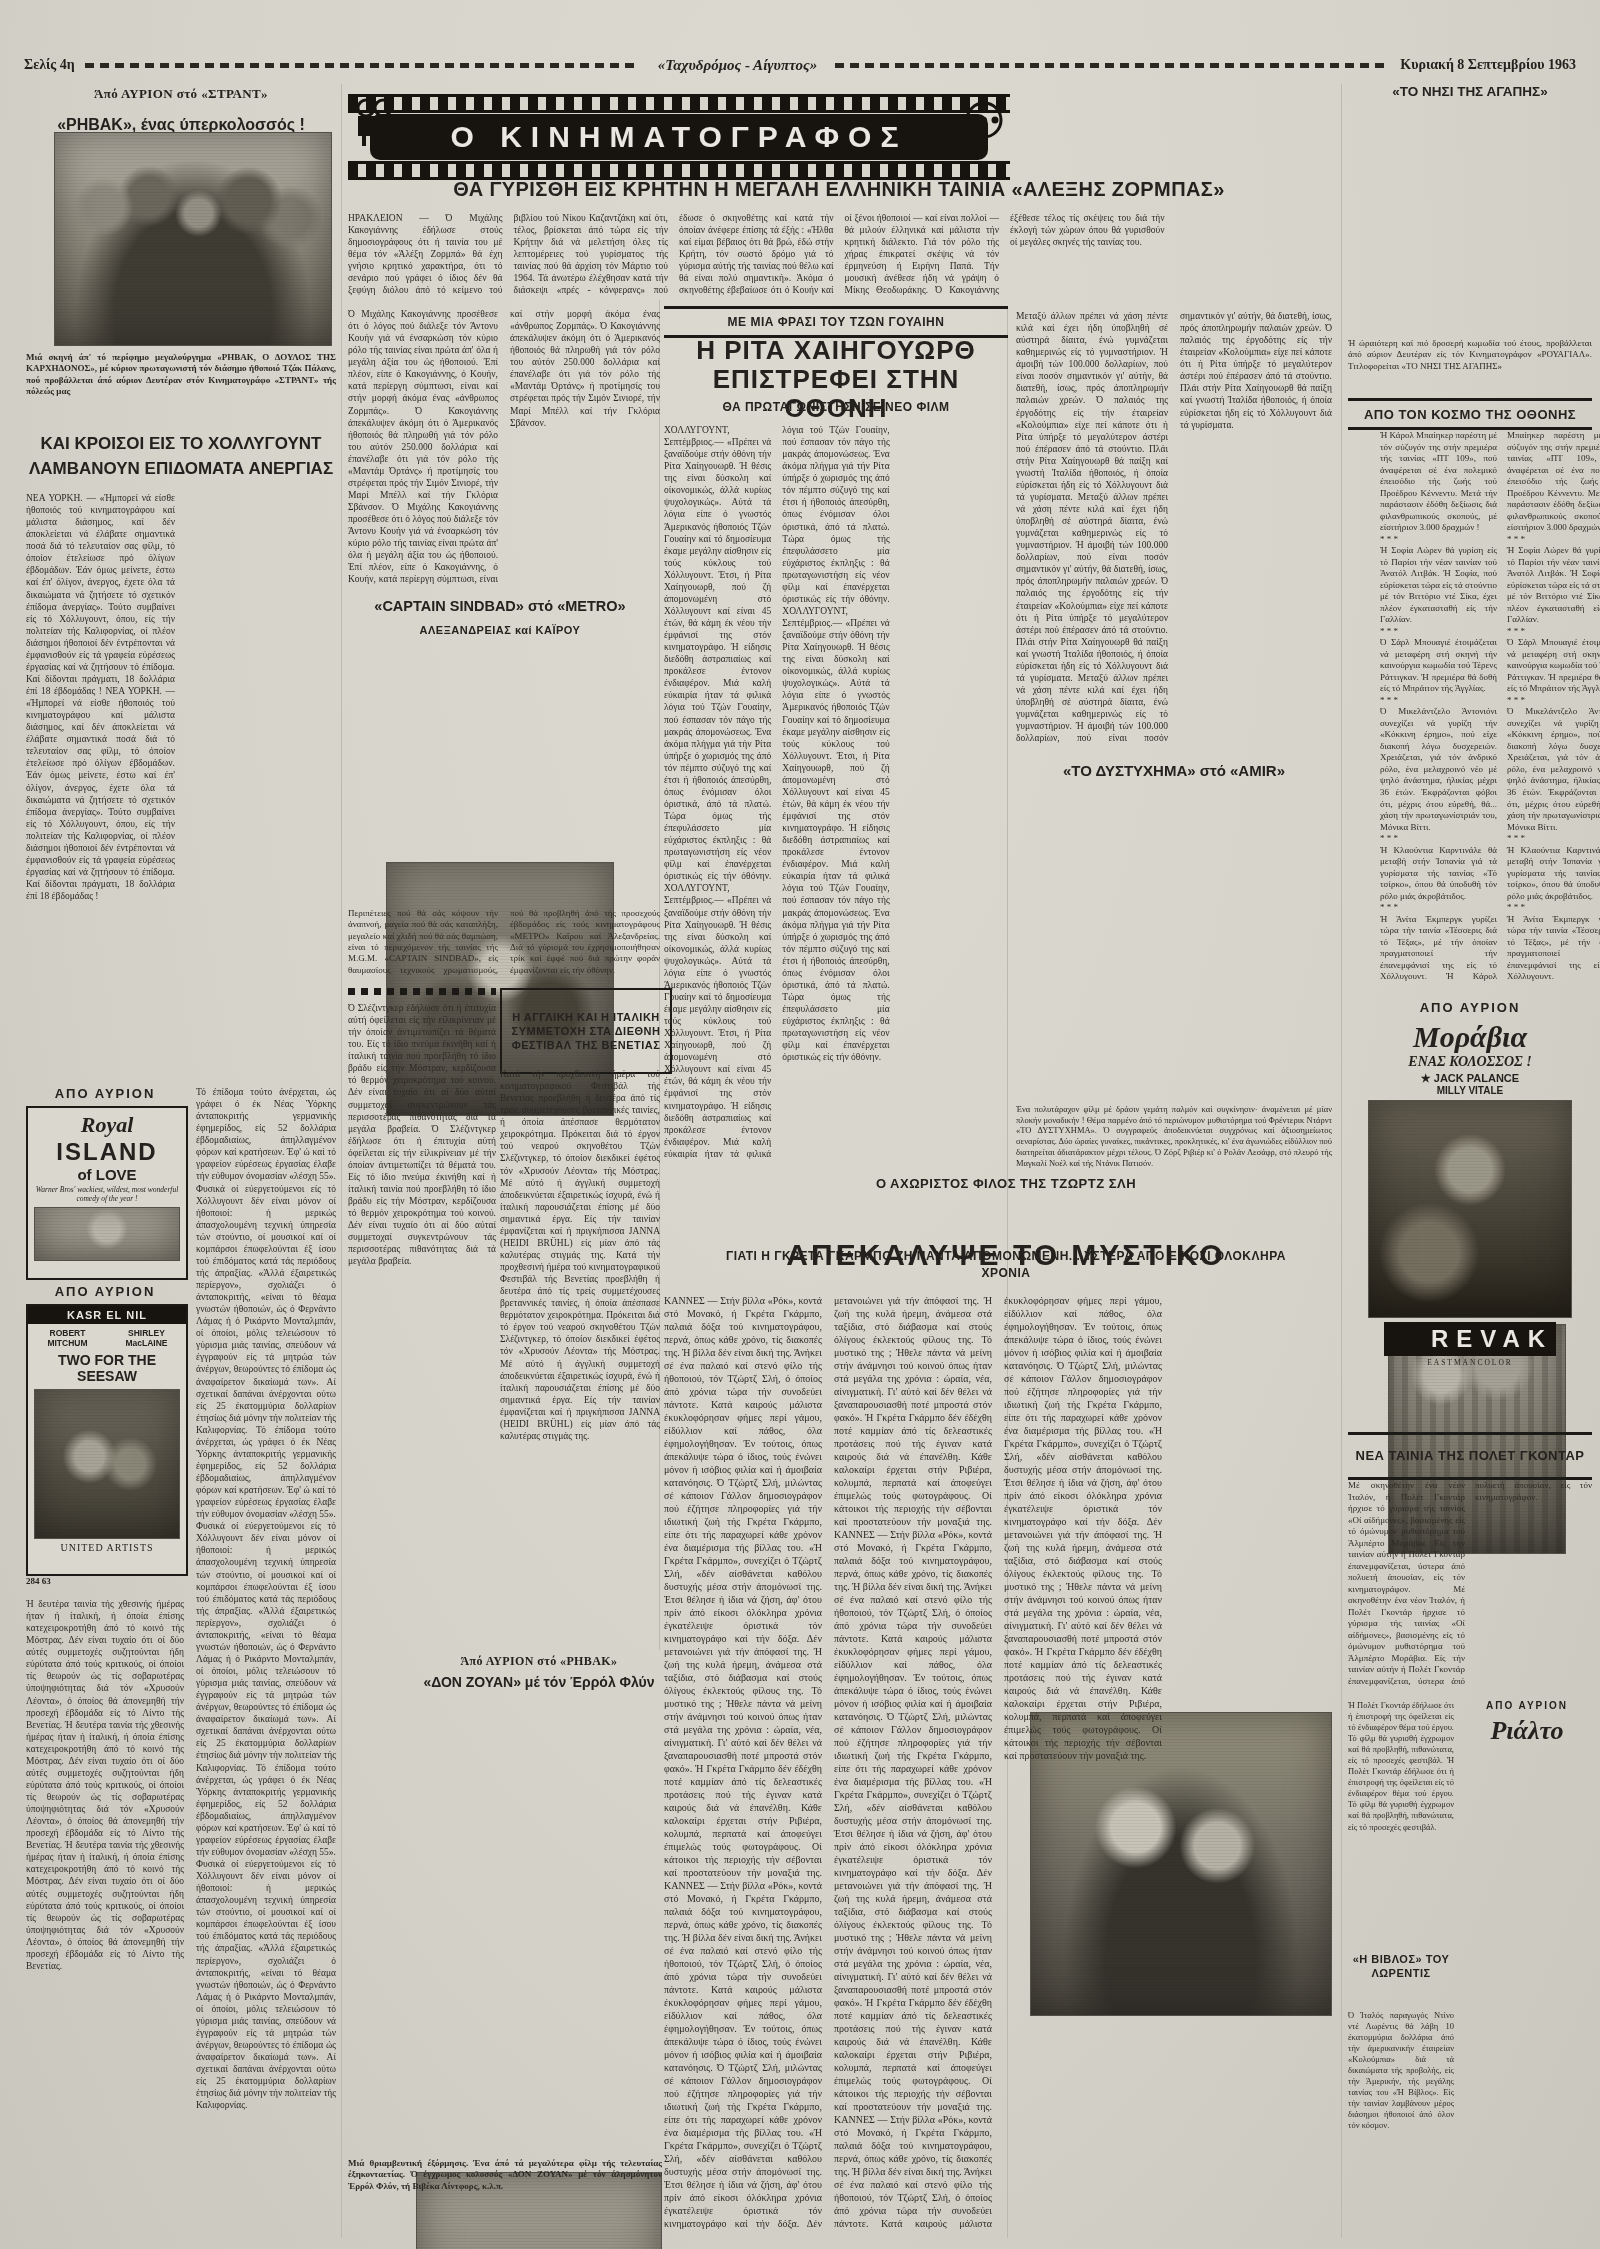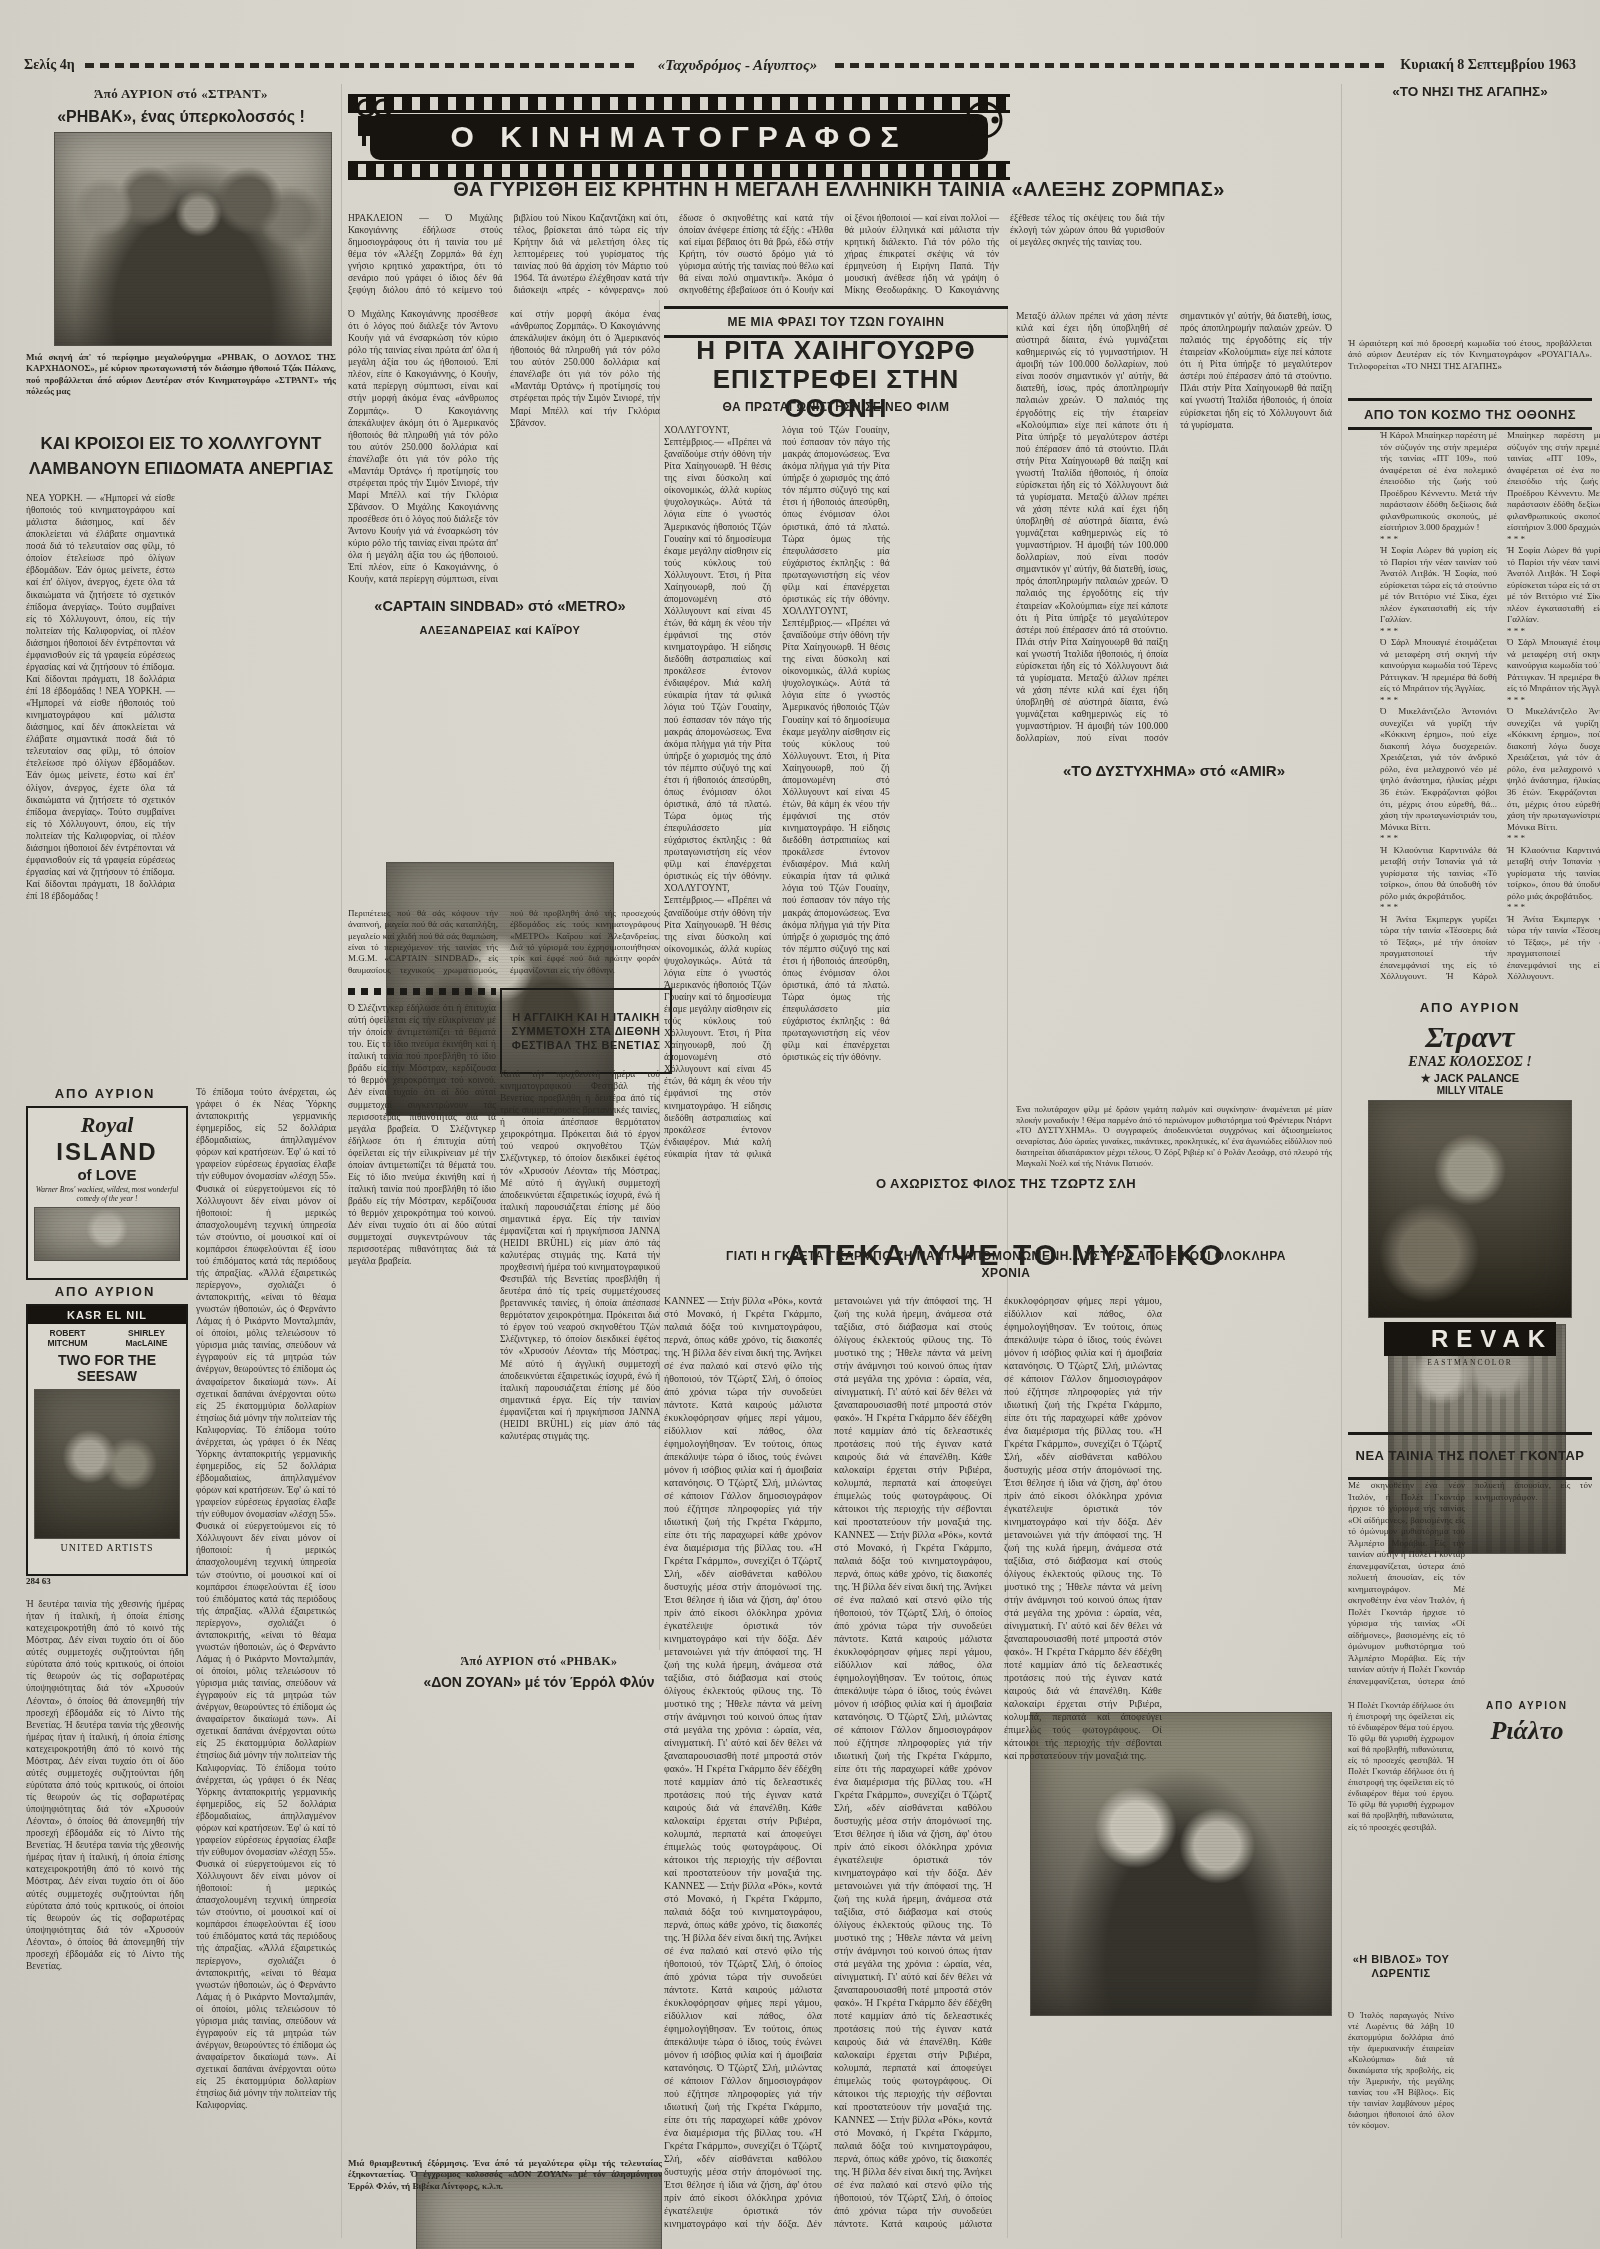--- a/index.html
+++ b/index.html
@@ -105,21 +105,21 @@
 
   <div class="abs" style="left:24px;top:52px;width:1552px;height:26px;display:flex;align-items:center;gap:10px;">
     <span class="pg-label">Σελίς 4η</span>
     <span class="dashfill"></span>
     <span class="masthead">«Ταχυδρόμος - Αίγυπτος»</span>
     <span class="dashfill"></span>
     <span class="ed-date">Κυριακή 8 Σεπτεμβρίου 1963</span>
   </div>
 
   <div class="abs kicker" style="left:24px;top:86px;width:314px;">Άπό ΑΥΡΙΟΝ στό «ΣΤΡΑΝΤ»</div>
-  <div class="abs title-md" style="left:24px;top:108px;width:314px;">«ΡΗΒΑΚ», ένας ύπερκολοσσός !</div>
+  <div class="abs title-md" style="left:24px;top:116px;width:314px;">«ΡΗΒΑΚ», ένας ύπερκολοσσός !</div>
   <div class="abs photo ph-revak" style="left:54px;top:132px;width:278px;height:214px;"></div>
   <div class="abs caption" style="left:26px;top:352px;width:310px;height:76px;">Μιά σκηνή άπ' τό περίφημο μεγαλούργημα «ΡΗΒΑΚ, Ο ΔΟΥΛΟΣ ΤΗΣ ΚΑΡΧΗΔΟΝΟΣ», μέ κύριον πρωταγωνιστή τόν διάσημο ήθοποιό Τζάκ Πάλανς, πού προβάλλεται άπό αύριον Δευτέραν στόν Κινηματογράφο «ΣΤΡΑΝΤ» τής πόλεώς μας</div>
 
   <div class="abs headline-a" style="left:26px;top:432px;width:310px;height:56px;">ΚΑΙ ΚΡΟΙΣΟΙ ΕΙΣ ΤΟ ΧΟΛΛΥΓΟΥΝΤ ΛΑΜΒΑΝΟΥΝ ΕΠΙΔΟΜΑΤΑ ΑΝΕΡΓΙΑΣ</div>
   <div class="abs body-text cols2" style="left:26px;top:492px;width:310px;height:590px;">ΝΕΑ ΥΟΡΚΗ. — «Ήμπορεί νά είσθε ήθοποιός τού κινηματογράφου καί μάλιστα διάσημος, καί δέν άποκλείεται νά έλάβατε σημαντικά ποσά διά τό τελευταίον σας φίλμ, τό όποίον έτελείωσε πρό όλίγων έβδομάδων. Έάν όμως μείνετε, έστω καί έπ' όλίγον, άνεργος, έχετε όλα τά δικαιώματα νά ζητήσετε τό σχετικόν έπίδομα άνεργίας». Τούτο συμβαίνει είς τό Χόλλυγουντ, όπου, είς τήν πολιτείαν τής Καλιφορνίας, οί πλέον διάσημοι ήθοποιοί δέν έντρέπονται νά έμφανισθούν είς τά γραφεία εύρέσεως έργασίας καί νά ζητήσουν τό έπίδομα. Καί δίδονται πράγματι, 18 δολλάρια έπί 18 έβδομάδας ! ΝΕΑ ΥΟΡΚΗ. — «Ήμπορεί νά είσθε ήθοποιός τού κινηματογράφου καί μάλιστα διάσημος, καί δέν άποκλείεται νά έλάβατε σημαντικά ποσά διά τό τελευταίον σας φίλμ, τό όποίον έτελείωσε πρό όλίγων έβδομάδων. Έάν όμως μείνετε, έστω καί έπ' όλίγον, άνεργος, έχετε όλα τά δικαιώματα νά ζητήσετε τό σχετικόν έπίδομα άνεργίας». Τούτο συμβαίνει είς τό Χόλλυγουντ, όπου, είς τήν πολιτείαν τής Καλιφορνίας, οί πλέον διάσημοι ήθοποιοί δέν έντρέπονται νά έμφανισθούν είς τά γραφεία εύρέσεως έργασίας καί νά ζητήσουν τό έπίδομα. Καί δίδονται πράγματι, 18 δολλάρια έπί 18 έβδομάδας !</div>
 
   <div class="abs strip-label" style="left:26px;top:1086px;width:158px;">ΑΠΟ ΑΥΡΙΟΝ</div>
   <div class="abs ad-box" style="left:26px;top:1106px;width:158px;height:170px;">
     <div class="script" style="font-size:22px;margin-top:4px;">Royal</div>
     <div style="font-family:'Liberation Sans',sans-serif;font-weight:bold;font-size:24px;letter-spacing:2px;">ISLAND</div>
@@ -225,21 +225,21 @@
 Ό Σάρλ Μπουαγιέ έτοιμάζεται νά μεταφέρη στή σκηνή τήν καινούργια κωμωδία τού Τέρενς Ράττιγκαν. Ή πρεμιέρα θά δοθή είς τό Μπράιτον τής Άγγλίας.
 * * *
 Ό Μικελάντζελο Άντονιόνι συνεχίζει νά γυρίζη τήν «Κόκκινη έρημο», πού είχε διακοπή λόγω δυσχερειών. Χρειάζεται, γιά τόν άνδρικό ρόλο, ένα μελαχροινό νέο μέ ψηλό άνάστημα, ήλικίας μέχρι 36 έτών. Έκφράζονται φόβοι ότι, μέχρις ότου εύρεθή, θά... χάση τήν πρωταγωνίστριάν του, Μόνικα Βίττι.
 * * *
 Ή Κλαούντια Καρντινάλε θά μεταβή στήν Ίσπανία γιά τά γυρίσματα τής ταινίας «Τό τσίρκο», όπου θά ύποδυθή τόν ρόλο μιάς άκροβάτιδος.
 * * *
 Ή Άνίτα Έκμπεργκ γυρίζει τώρα τήν ταινία «Τέσσερις διά τό Τέξας», μέ τήν όποίαν πραγματοποιεί τήν έπανεμφάνισί της είς τό Χόλλυγουντ.</div>
 
   <div class="abs strip-label" style="left:1348px;top:1000px;width:244px;">ΑΠΟ ΑΥΡΙΟΝ</div>
   <div class="abs" style="left:1360px;top:1020px;width:220px;height:406px;text-align:center;">
-    <div class="script" style="font-size:30px;">Στραντ</div>
+    <div class="script" style="font-size:30px;">Μοράβια</div>
     <div style="font-style:italic;font-weight:bold;font-size:14px;">ΕΝΑΣ ΚΟΛΟΣΣΟΣ !</div>
     <div style="font-family:'Liberation Sans',sans-serif;font-weight:bold;font-size:11px;margin-top:2px;">★ JACK PALANCE</div>
     <div style="font-family:'Liberation Sans',sans-serif;font-weight:bold;font-size:10px;">MILLY VITALE</div>
     <div class="photo ph-revak-poster" style="height:218px;margin:4px 8px;"></div>
     <div class="ad-black-bar" style="font-size:24px;letter-spacing:8px;margin:0 24px;padding-left:44px;">REVAK</div>
     <div style="font-size:7.5px;letter-spacing:2px;margin-top:2px;">EASTMANCOLOR</div>
   </div>
 
   <div class="abs boxed sub-head" style="left:1348px;top:1432px;width:244px;height:42px;font-size:13px;line-height:1.3;">ΝΕΑ ΤΑΙΝΙΑ ΤΗΣ ΠΟΛΕΤ ΓΚΟΝΤΑΡ</div>
   <div class="abs body-text small-text cols2" style="left:1348px;top:1480px;width:244px;height:214px;column-gap:10px;">Μέ σκηνοθέτην ένα νέον Ίταλόν, ή Πολέτ Γκοντάρ ήρχισε τό γύρισμα τής ταινίας «Οί αίδήμονες», βασισμένης είς τό όμώνυμον μυθιστόρημα τού Άλμπέρτο Μοράβια. Είς τήν ταινίαν αύτήν ή Πολέτ Γκοντάρ έπανεμφανίζεται, ύστερα άπό πολυετή άπουσίαν, είς τόν κινηματογράφον. Μέ σκηνοθέτην ένα νέον Ίταλόν, ή Πολέτ Γκοντάρ ήρχισε τό γύρισμα τής ταινίας «Οί αίδήμονες», βασισμένης είς τό όμώνυμον μυθιστόρημα τού Άλμπέρτο Μοράβια. Είς τήν ταινίαν αύτήν ή Πολέτ Γκοντάρ έπανεμφανίζεται, ύστερα άπό πολυετή άπουσίαν, είς τόν κινηματογράφον.</div>

